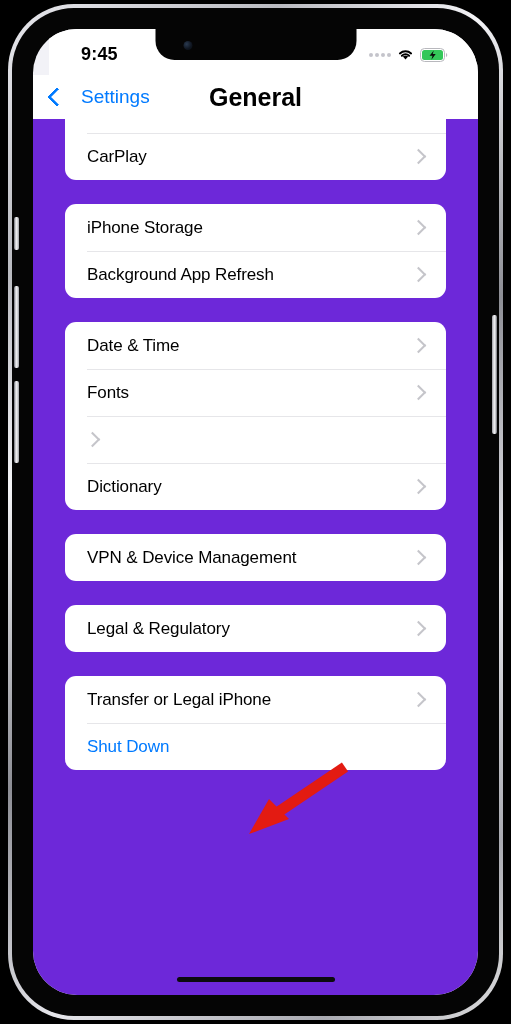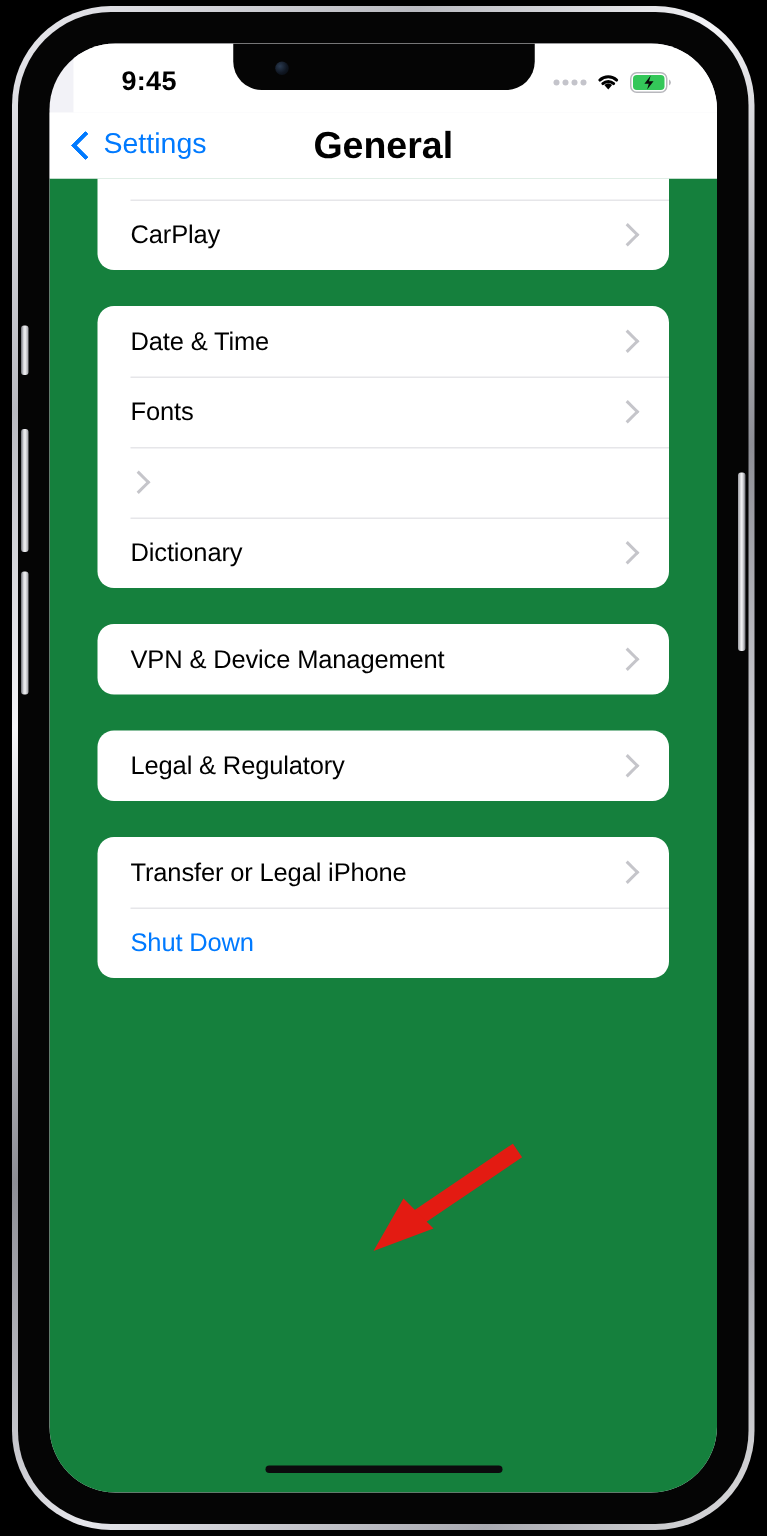--- a/index.html
+++ b/index.html
@@ -129,37 +129,38 @@
     position: absolute;
     left: 17px;
     display: flex;
     align-items: center;
     gap: 5px;
     cursor: pointer;
   }
   #back-label {
     font-size: 19px;
     color: #007aff;
+    margin-left: 12px;
   }
   #nav-title {
     width: 100%;
     text-align: center;
     font-size: 25px;
     font-weight: bold;
     color: #000;
   }
 
   
   #content {
     position: absolute;
     left: 0;
     top: 90px;
     right: 0;
     bottom: 0;
-    background: #15803d;
+    background: #6d28d9;
     overflow: hidden;
   }
   .section {
     margin: 0 32px;
     background: #ffffff;
     border-radius: 11px;
     overflow: hidden;
   }
   .section.clipped-top {
     border-top-left-radius: 0;
@@ -285,20 +286,30 @@
             <div class="row">
               <div class="row-label">Picture in Picture</div>
             </div>
             <div class="row">
               <div class="row-label">CarPlay</div>
               <span class="chevron"></span>
             </div>
           </div>
           <div class="section">
             <div class="row">
+              <div class="row-label">iPhone Storage</div>
+              <span class="chevron"></span>
+            </div>
+            <div class="row">
+              <div class="row-label">Background App Refresh</div>
+              <span class="chevron"></span>
+            </div>
+          </div>
+          <div class="section">
+            <div class="row">
               <div class="row-label">Date &amp; Time</div>
               <span class="chevron"></span>
             </div>
             <div class="row">
               <div class="row-label">Fonts</div>
               <span class="chevron"></span>
             </div>
             <div class="row">
               <span class="chevron"></span>
             </div>

